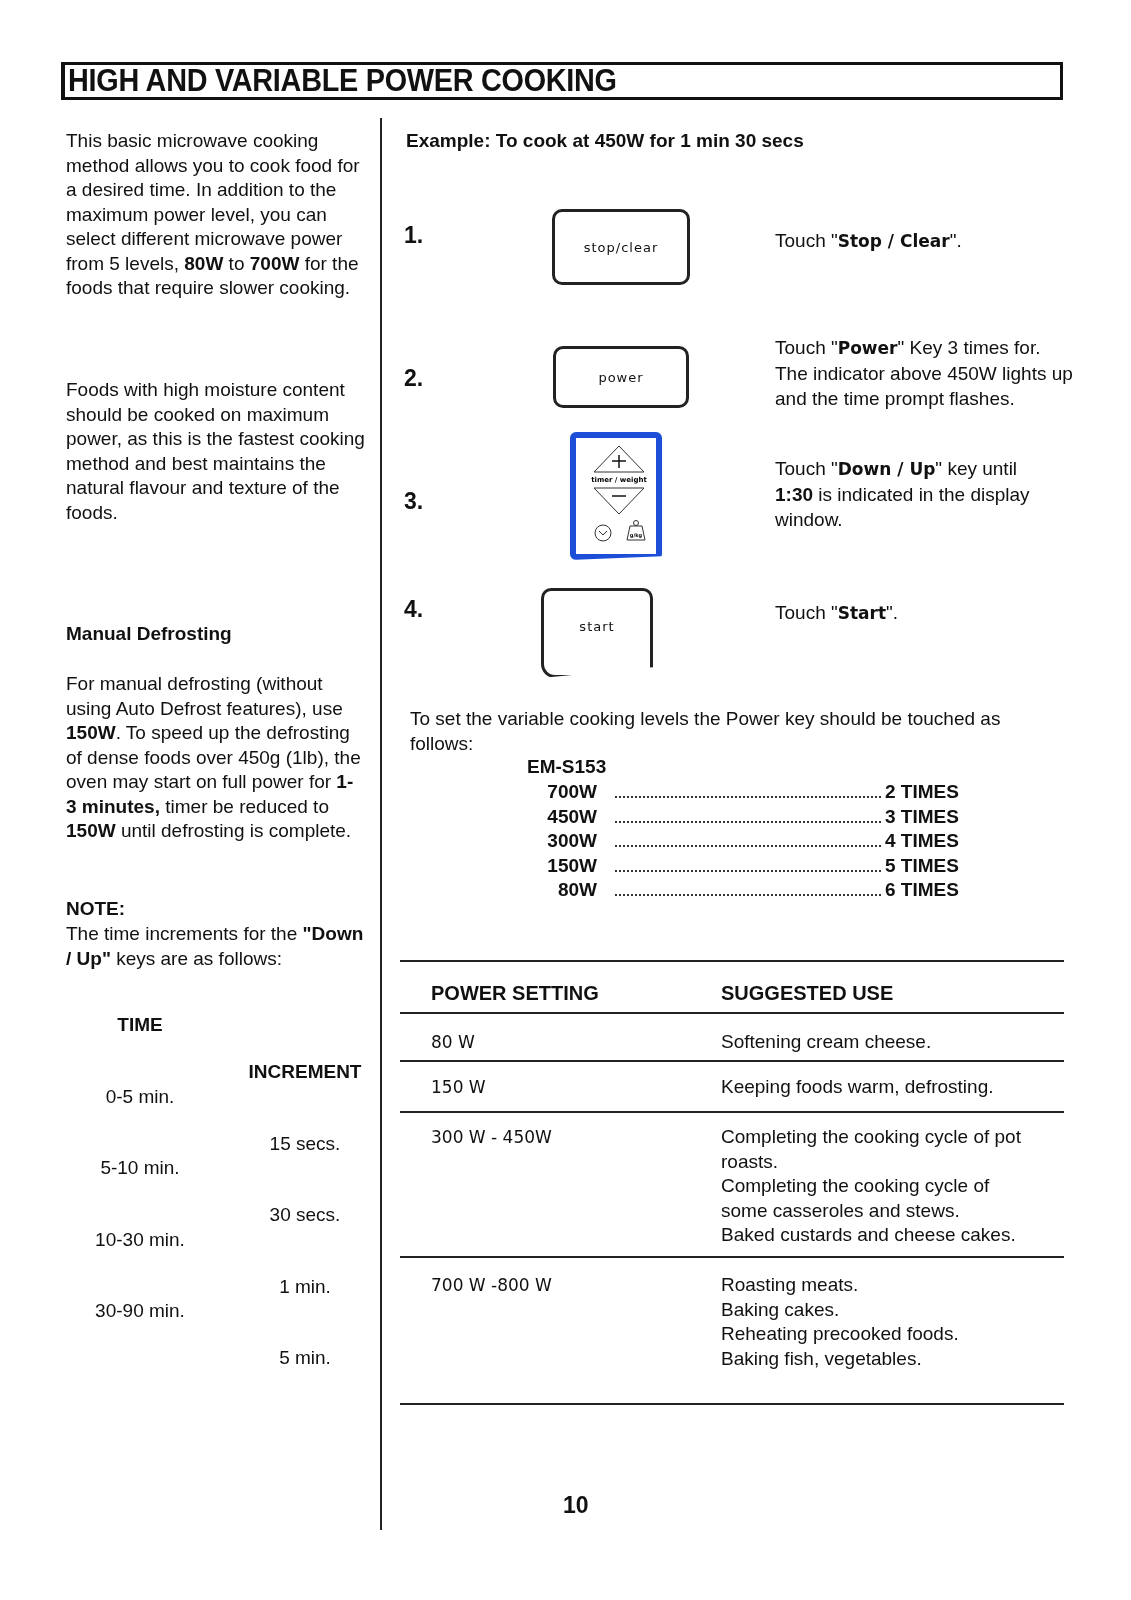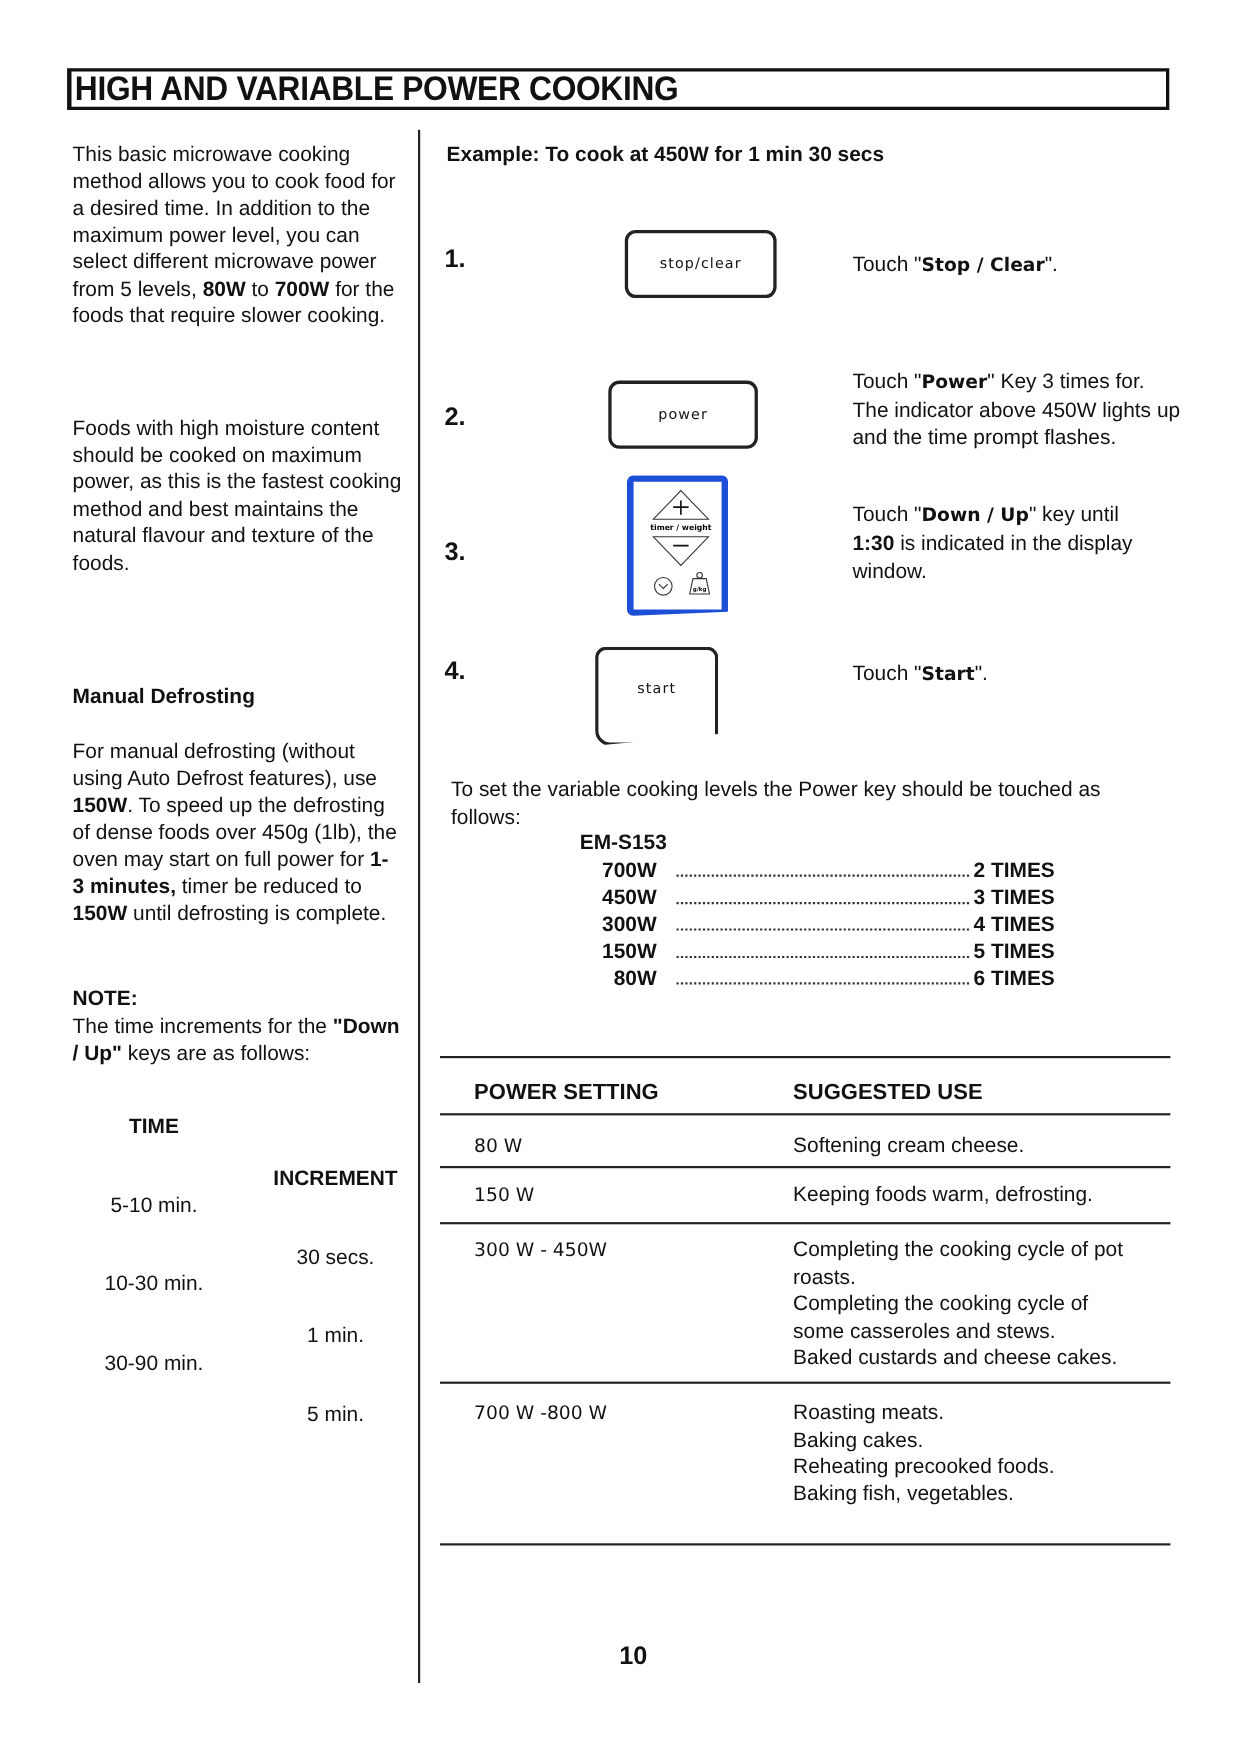--- a/index.html
+++ b/index.html
@@ -80,37 +80,41 @@
 
 <div class="abs note-h">NOTE:</div>
 <div class="abs para lp4"><span>The time increments for the </span><b>"Down / Up"</b><span> keys are as follows:</span></div>
 
 <div class="abs inc-table">
   <div class="row hdr">
     <span class="c1">TIME</span>
     <span class="c2">INCREMENT</span>
   </div>
   <div class="row">
+    <span class="c1">0-5 min.</span>
+    <span class="c2">15 secs.</span>
+  </div>
+  <div class="row">
     <span class="c1">5-10 min.</span>
     <span class="c2">30 secs.</span>
   </div>
   <div class="row">
     <span class="c1">10-30 min.</span>
     <span class="c2">1 min.</span>
   </div>
   <div class="row">
     <span class="c1">30-90 min.</span>
     <span class="c2">5 min.</span>
   </div>
 </div>
 
 <div class="abs example">Example: To cook at 450W for 1 min 30 secs</div>
 
 <div class="abs step-num" style="top:222px;">1.</div>
-<div class="abs key" style="left:568px; top:209px; width:138px; height:62px;">
+<div class="abs key" style="left:552px; top:209px; width:138px; height:76px;">
     <span>stop/clear</span>
   </div>
 <div class="abs step-text" style="top:228px;"><span>Touch "</span><b>Stop / Clear</b><span>".</span></div>
 
 <div class="abs step-num" style="top:365px;">2.</div>
 <div class="abs key" style="left:553px; top:346px; width:136px; height:62px;">
     <span>power</span>
   </div>
 <div class="abs step-text" style="top:335px; width:300px;"><span>Touch "</span><b>Power</b><span>" Key 3 times for. The indicator above 450W lights up and the time prompt flashes.</span></div>
 

